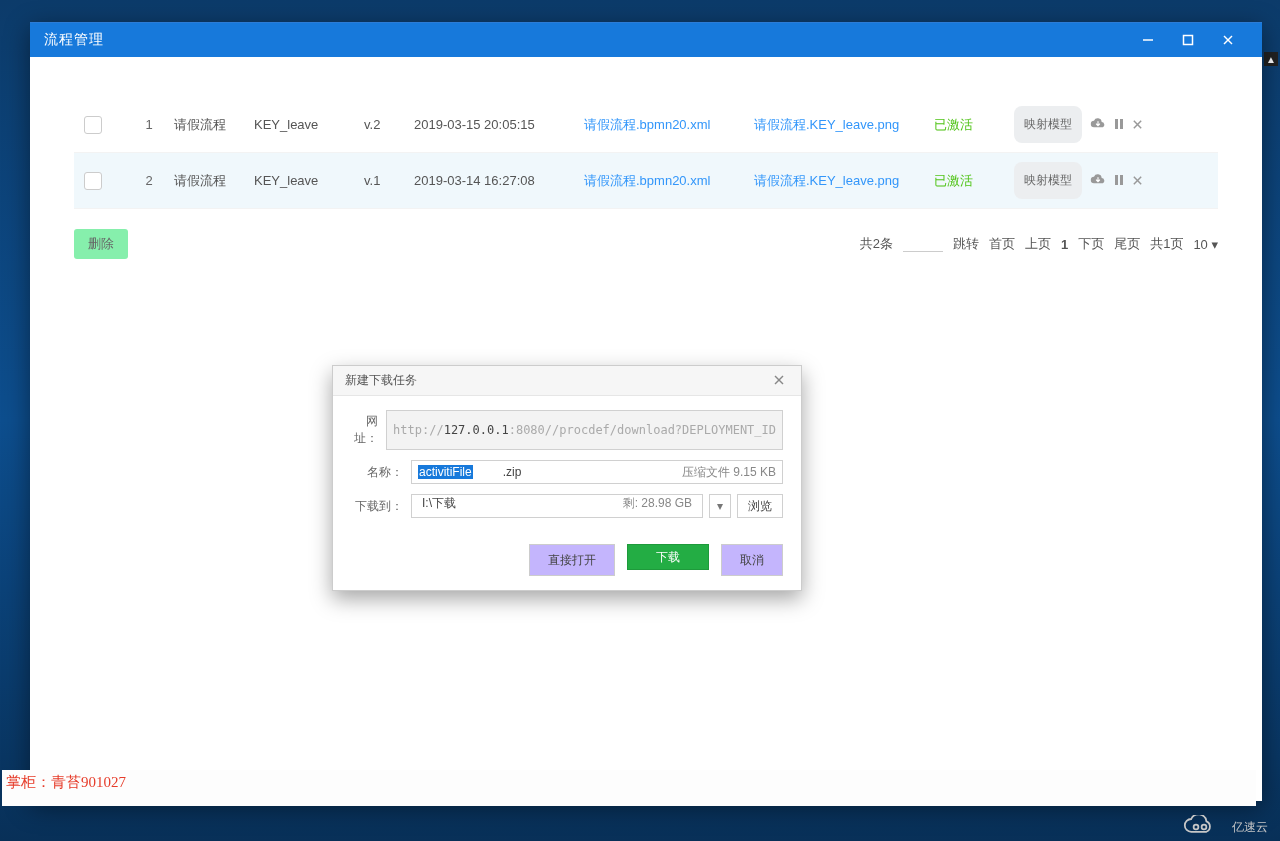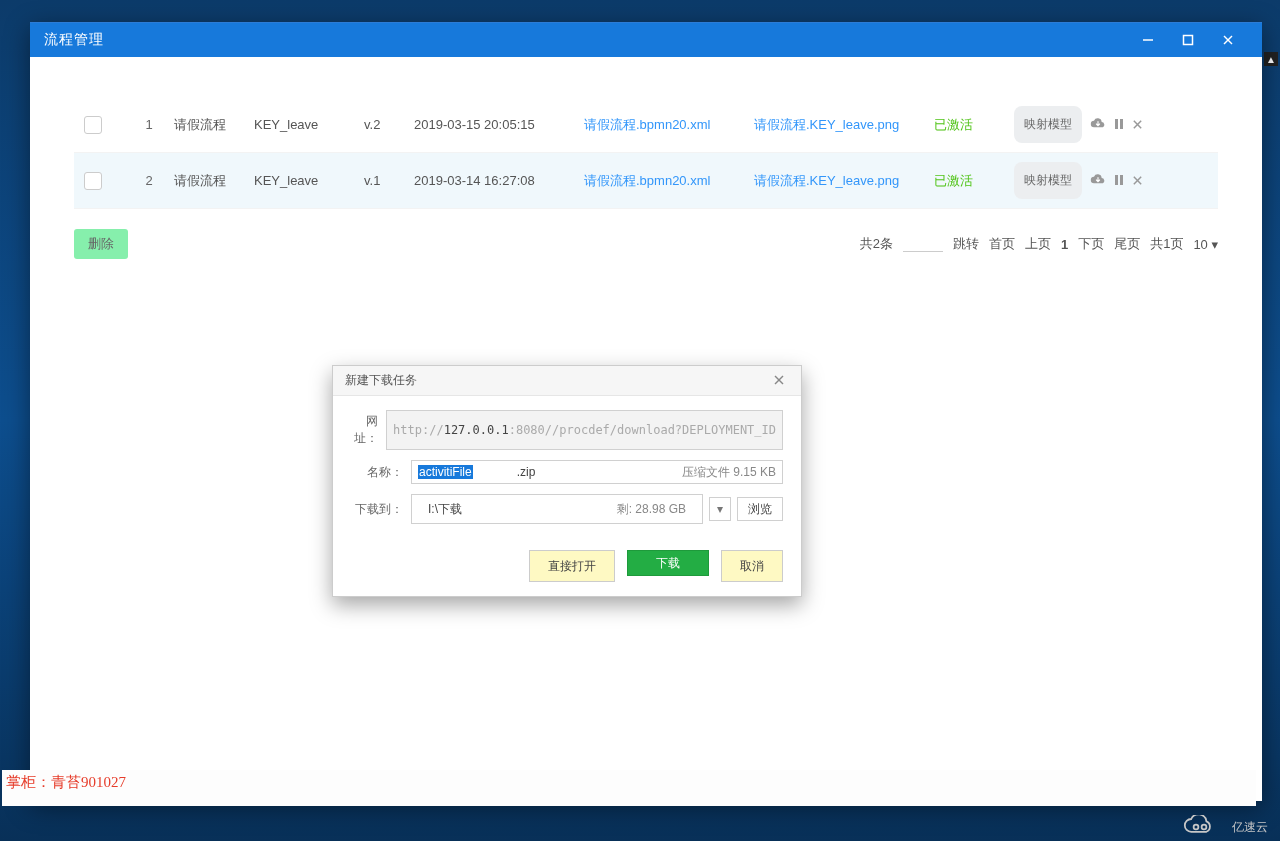--- a/index.html
+++ b/index.html
@@ -59,29 +59,29 @@
 .dl-head-title { flex: 1; font-size: 12px; color: #555; }
 .dl-close { cursor: pointer; font-size: 14px; color: #888; padding: 0 4px; }
 .dl-body { padding: 14px 18px 6px 18px; }
 .dl-row { display: flex; align-items: center; margin-bottom: 10px; }
 .dl-label { width: 60px; text-align: right; padding-right: 8px; color: #666; }
 .dl-field { flex: 1; display: flex; align-items: center; gap: 6px; }
 .dl-url { flex:1; height: 40px; border: 1px solid #d0d0d0; background: #f3f3f3; display:flex; align-items:center; padding:0 6px; color:#aaa; font-size:12px; font-family: Consolas, monospace; white-space:nowrap; overflow:hidden;}
 .dl-url .dark { color:#444; }
 .dl-name-box { flex:1; height: 24px; border: 1px solid #d0d0d0; display:flex; align-items:center; padding:0 6px;gap:29px; }
 .dl-name-sel { background:#1779db; color:#fff; padding:0 1px; }
-.dl-name-rest { margin-left:15px; color:#444;}
+.dl-name-rest { margin-left:1px; color:#444;}
 .dl-name-meta { color:#888; font-size:12px; margin-left:auto; }
-.dl-path-box { flex:1; height: 30px; border: 1px solid #d0d0d0; display:flex; align-items:center; padding:0 16px; }
+.dl-path-box { flex:1; height: 24px; border: 1px solid #d0d0d0; display:flex; align-items:flex-start; padding:0 10px; }
 .dl-path-val { flex:1; color:#444; }
 .dl-path-free { color:#888; font-size:12px; }
 .dl-drop { width: 22px; height:24px; border:1px solid #d0d0d0; display:flex; align-items:center; justify-content:center; color:#777; cursor:pointer; }
 .dl-browse { height: 24px; border:1px solid #d0d0d0; padding:0 10px; background:#fff; cursor:pointer; display:flex; align-items:center; }
 .dl-foot { display:flex; justify-content:flex-end; gap:12px; padding:10px 18px 14px; }
-.dl-btn { height: 26px; padding:15px 18px; border:1px solid #ccc; background:#fef9c3; display:flex; align-items:center; cursor:pointer; font-size:12px; color:#444;}
+.dl-btn { height: 26px; padding:15px 18px; border:1px solid #ccc; background:#c4b5fd; display:flex; align-items:center; cursor:pointer; font-size:12px; color:#444;}
 .dl-btn.primary { background:#23ad44; border-color:#1e9a3b; color:#fff; padding:0 28px;}
 
 
 .sign { position:absolute; left:2px; top:770px; background:#fdfdfd; color:#e63c2a; font-size:15px; font-family: "SimSun", serif; padding:3px 4px 14px 4px; width:1254px;}
 .watermark { position:absolute; right:12px; bottom:2px; color:#c7c7c7; font-size:12px; display:flex; align-items:center; gap:12px;text-align:center;}
 .watermark svg { width:40px; height:24px; }
 .side-arrow { position:absolute; right:2px; top:52px; width:14px; height:14px; background:#222; color:#fff; display:flex; align-items:center; justify-content:center; font-size:10px;}
 </style>
 </head>
 <body>

